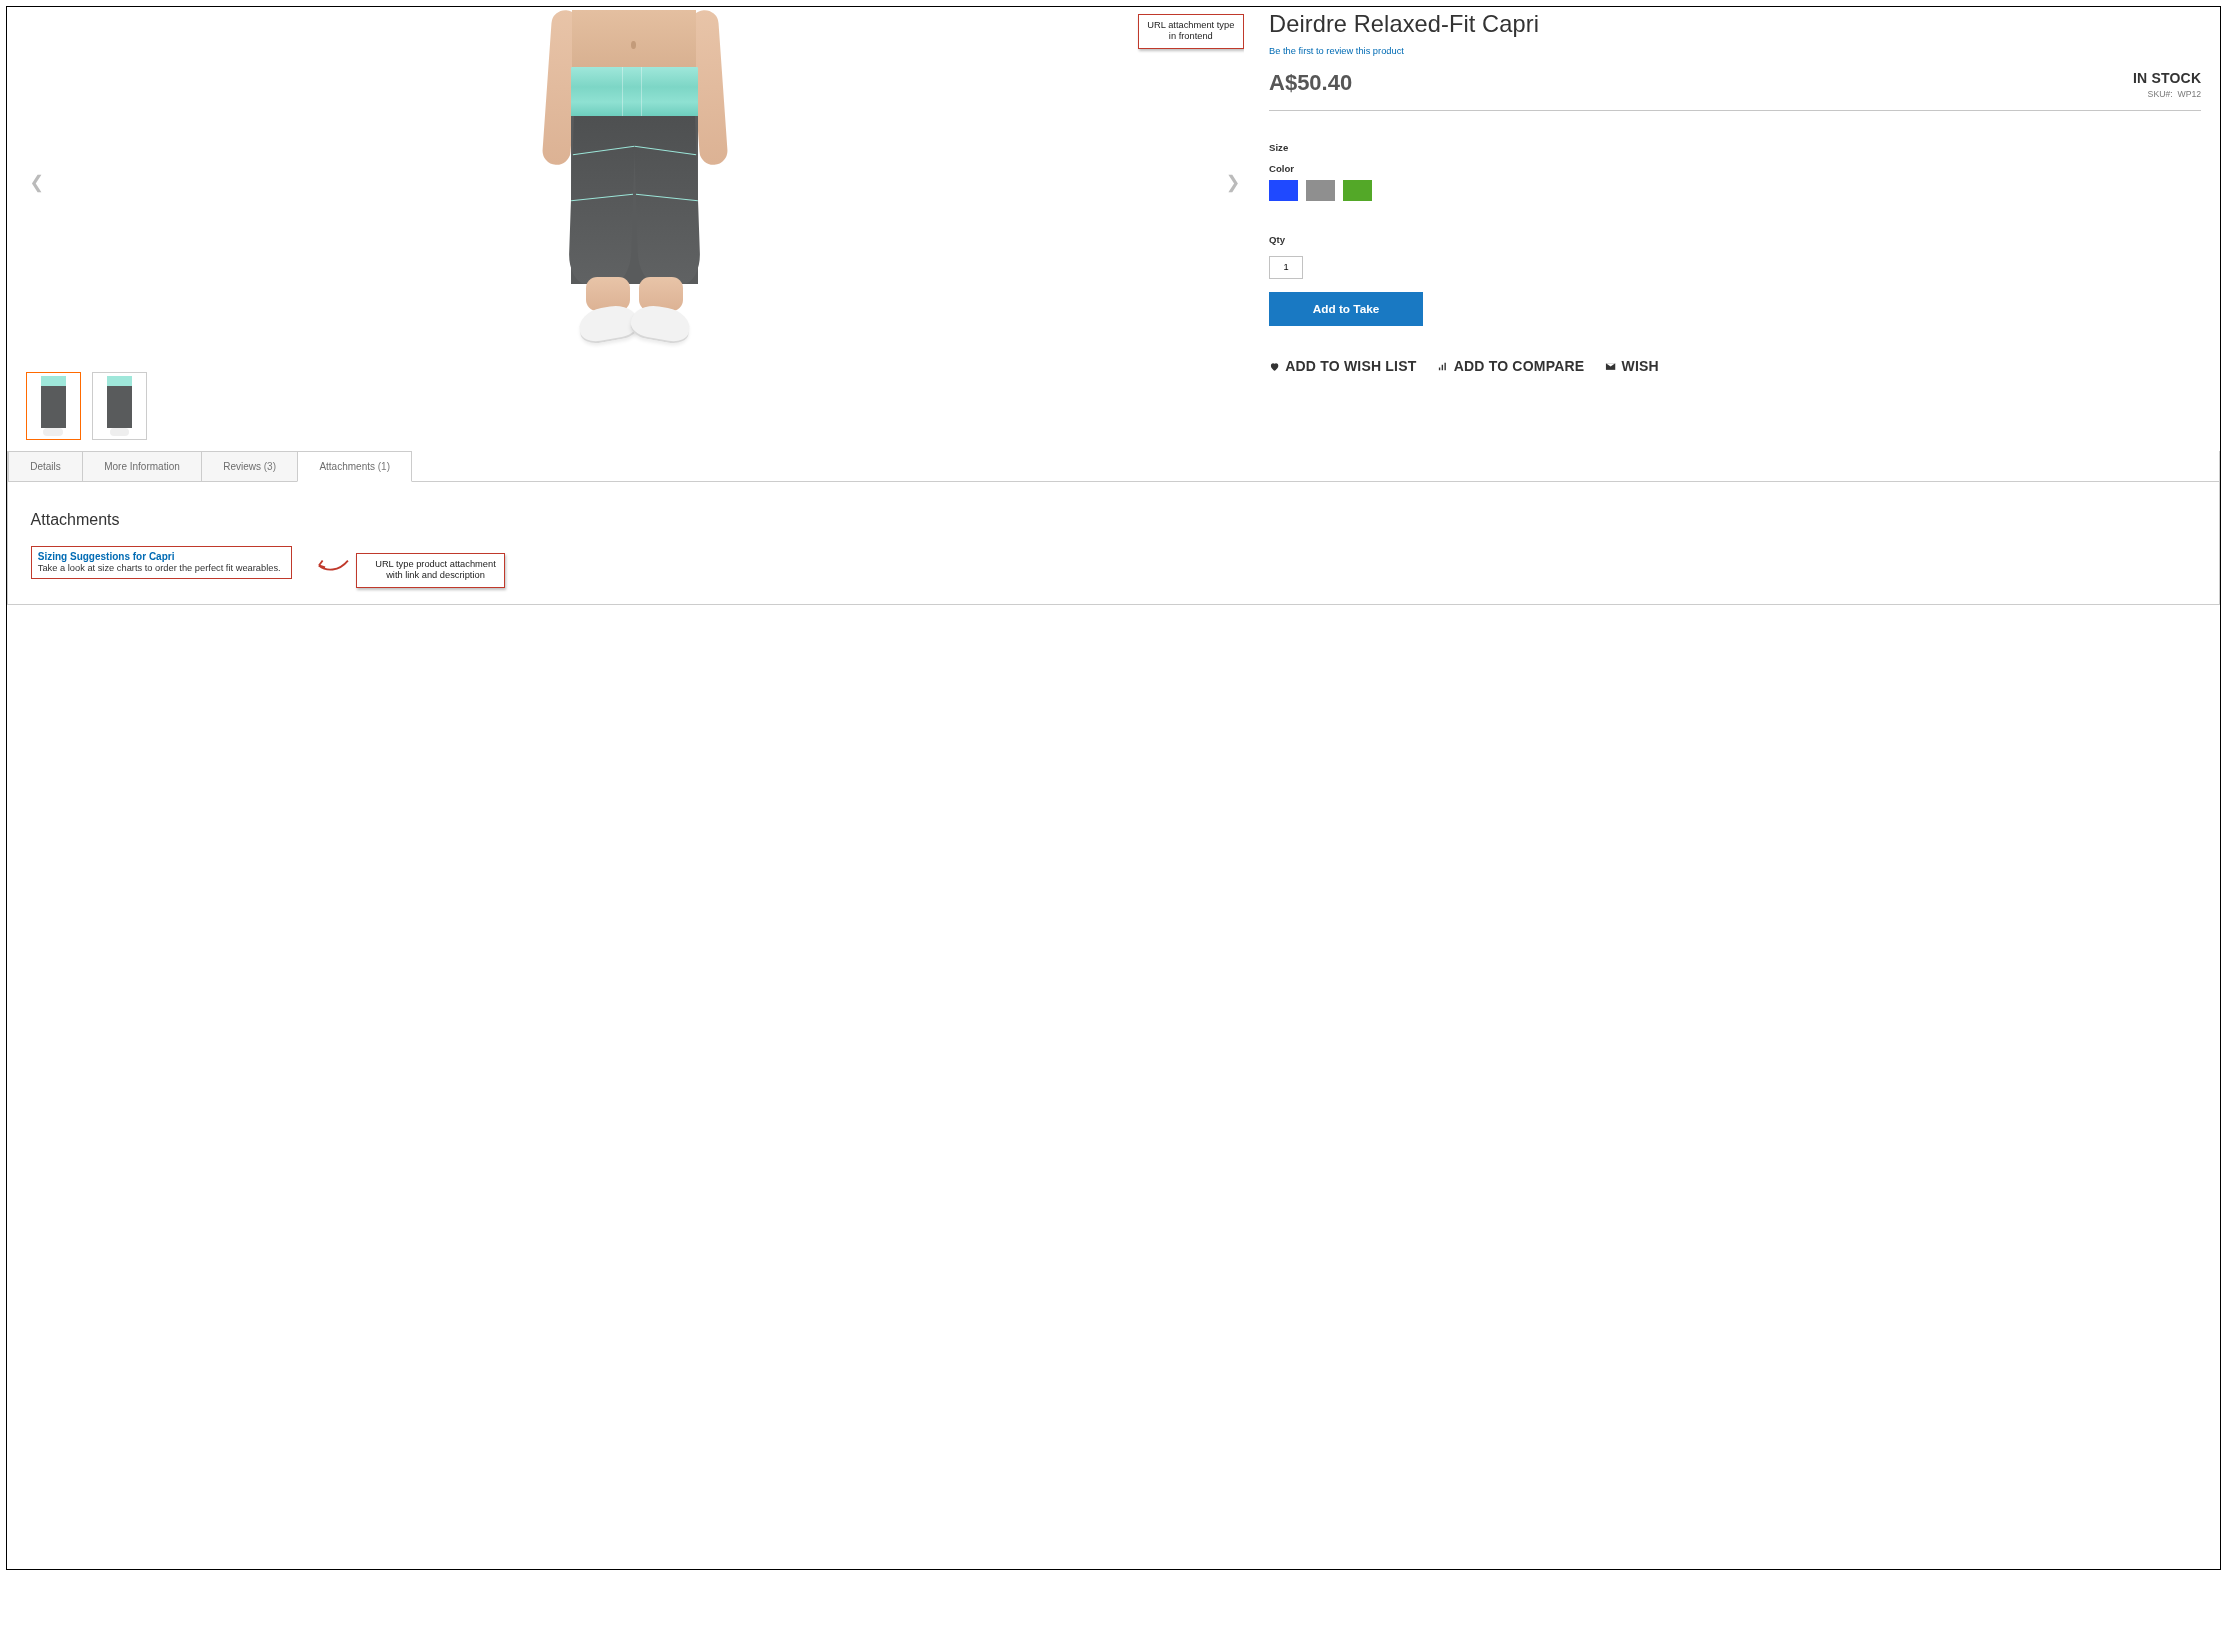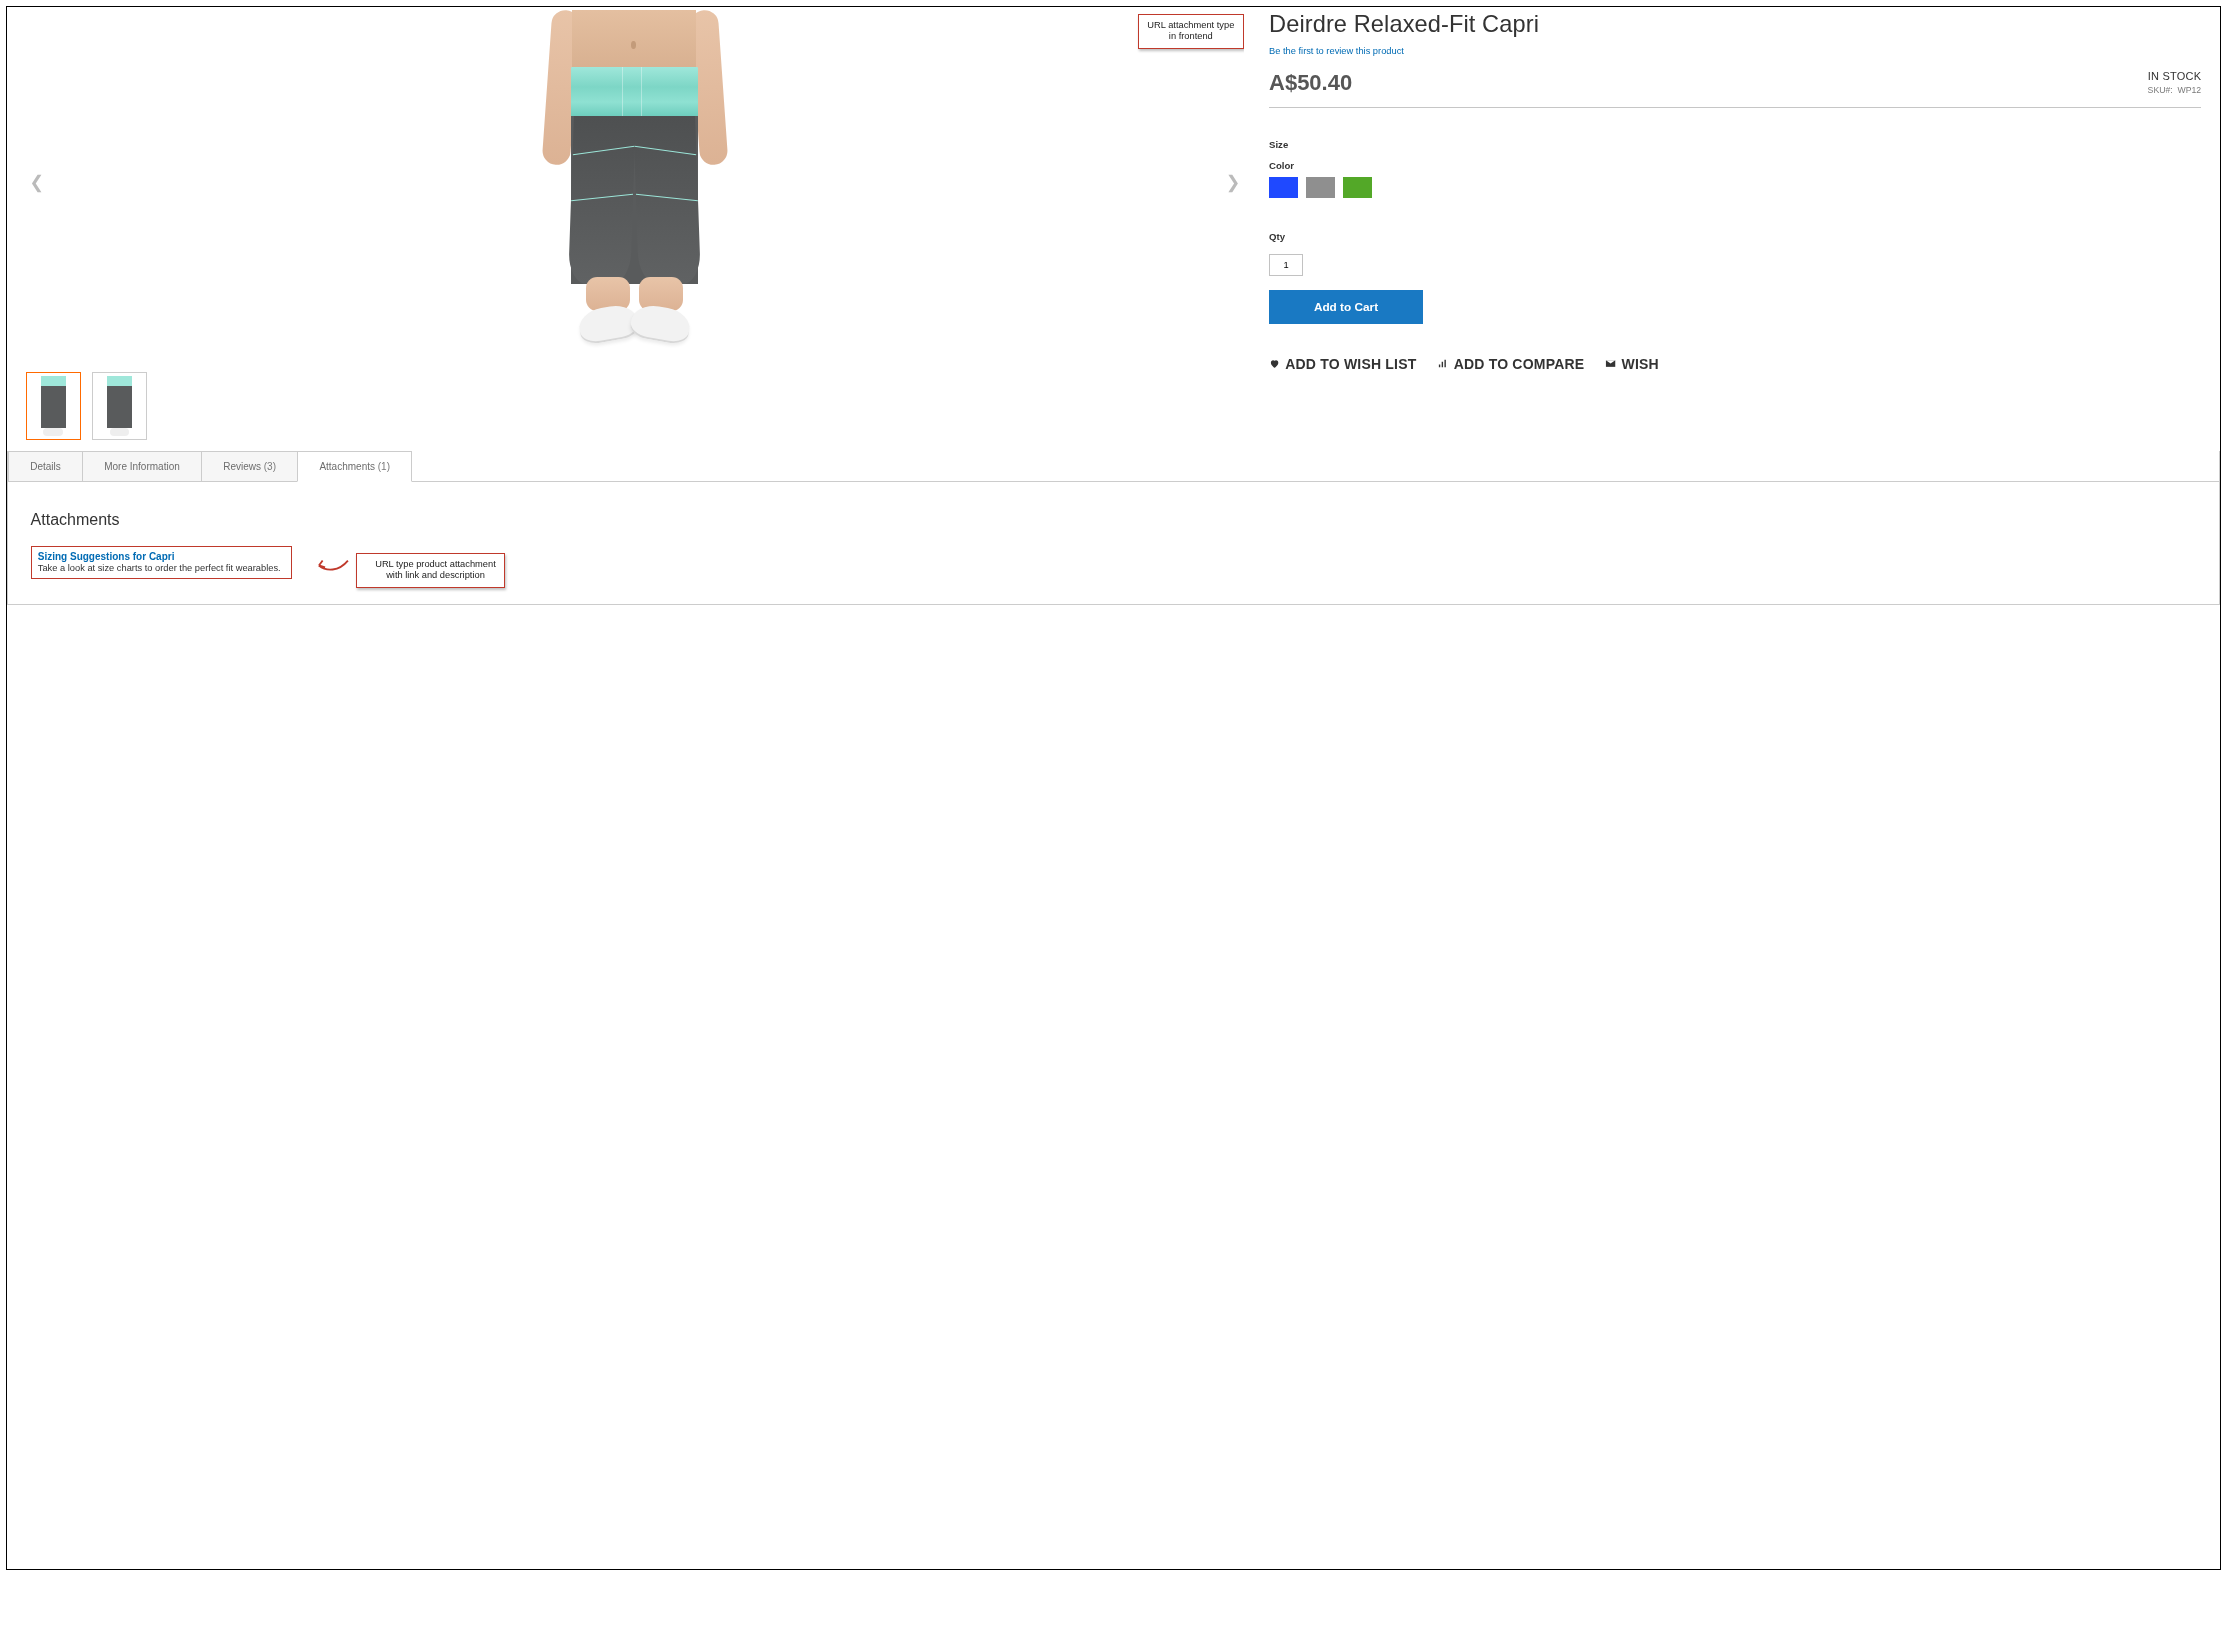--- a/index.html
+++ b/index.html
@@ -47,21 +47,21 @@
 .callout { position:absolute; border:1.2px solid #c0392b; background:#fff; padding:5px 8.7px; font-size:9.3px; text-align:center; color:#222; box-shadow: 1.2px 1.9px 2.5px rgba(0,0,0,.25); line-height:1.25; }
 .callout.top { top:4px; right:0; }
 .arrow-svg { position:absolute; width:37px; height:25px; }
 
 .info-col { flex:1; padding-top:1.2px; }
 .title { font-size:23.6px; font-weight:300; color:#333; letter-spacing:0.1px; margin-bottom:7.5px; }
 .review-link { color:#006bb4; font-size:9.3px; text-decoration:none; }
 .price-row { display:flex; justify-content:space-between; align-items:flex-start; border-bottom:0.6px solid #c6c6c6; padding:13.7px 0 11.2px; }
 .price { font-size:22px; font-weight:600; color:#575757; }
 .stock-block { text-align:right; }
-.stock { font-size:11px; font-weight:400; letter-spacing:0.2px; color:#333; }
+.stock { font-size:14px; font-weight:700; letter-spacing:0.2px; color:#333; }
 .sku { font-size:8.7px; color:#7a7a7a; margin-top:2.5px; }
 .opts { margin-top:31px; }
 .opt-label { font-weight:700; font-size:9.6px; margin-bottom:6.2px; display:block; }
 .size-swatch { display:inline-flex; align-items:center; justify-content:center; width:29px; height:21px; border:0.6px solid #bfbfbf; background:#f0f0f0; color:#848484; font-size:8.7px; margin-right:5px; cursor:pointer; }
 .color-swatch { display:inline-block; width:29px; height:21px; margin-right:5px; cursor:pointer; }
 .c-blue  { background:#1f49ff; }
 .c-gray  { background:#8f8f8f; }
 .c-green { background:#53a828; }
 .qty-row { margin-top:31px; }
 .qty-input { width:34px; height:22.4px; border:0.6px solid #c2c2c2; text-align:center; font-size:9.3px; margin-top:5px; }
@@ -162,21 +162,21 @@
           <span class="color-swatch c-gray"></span>
           <span class="color-swatch c-green"></span>
         </div>
       </div>
 
       <div class="qty-row">
         <span class="opt-label">Qty</span>
         <input class="qty-input" value="1" style="">
       </div>
 
-      <button class="add-cart">Add to Cart</button>
+      <button class="add-cart">Add to Take</button>
 
       <div class="sec-actions">
         <a>
           <svg viewBox="0 0 24 24">
               <path fill="#333" d="M12 21s-8-5.3-8-11a5 5 0 0 1 8-4 5 5 0 0 1 8 4c0 5.7-8 11-8 11z"></path>
             </svg>
           <span>ADD TO WISH LIST</span>
         </a>
         <a>
           <svg viewBox="0 0 24 24">

